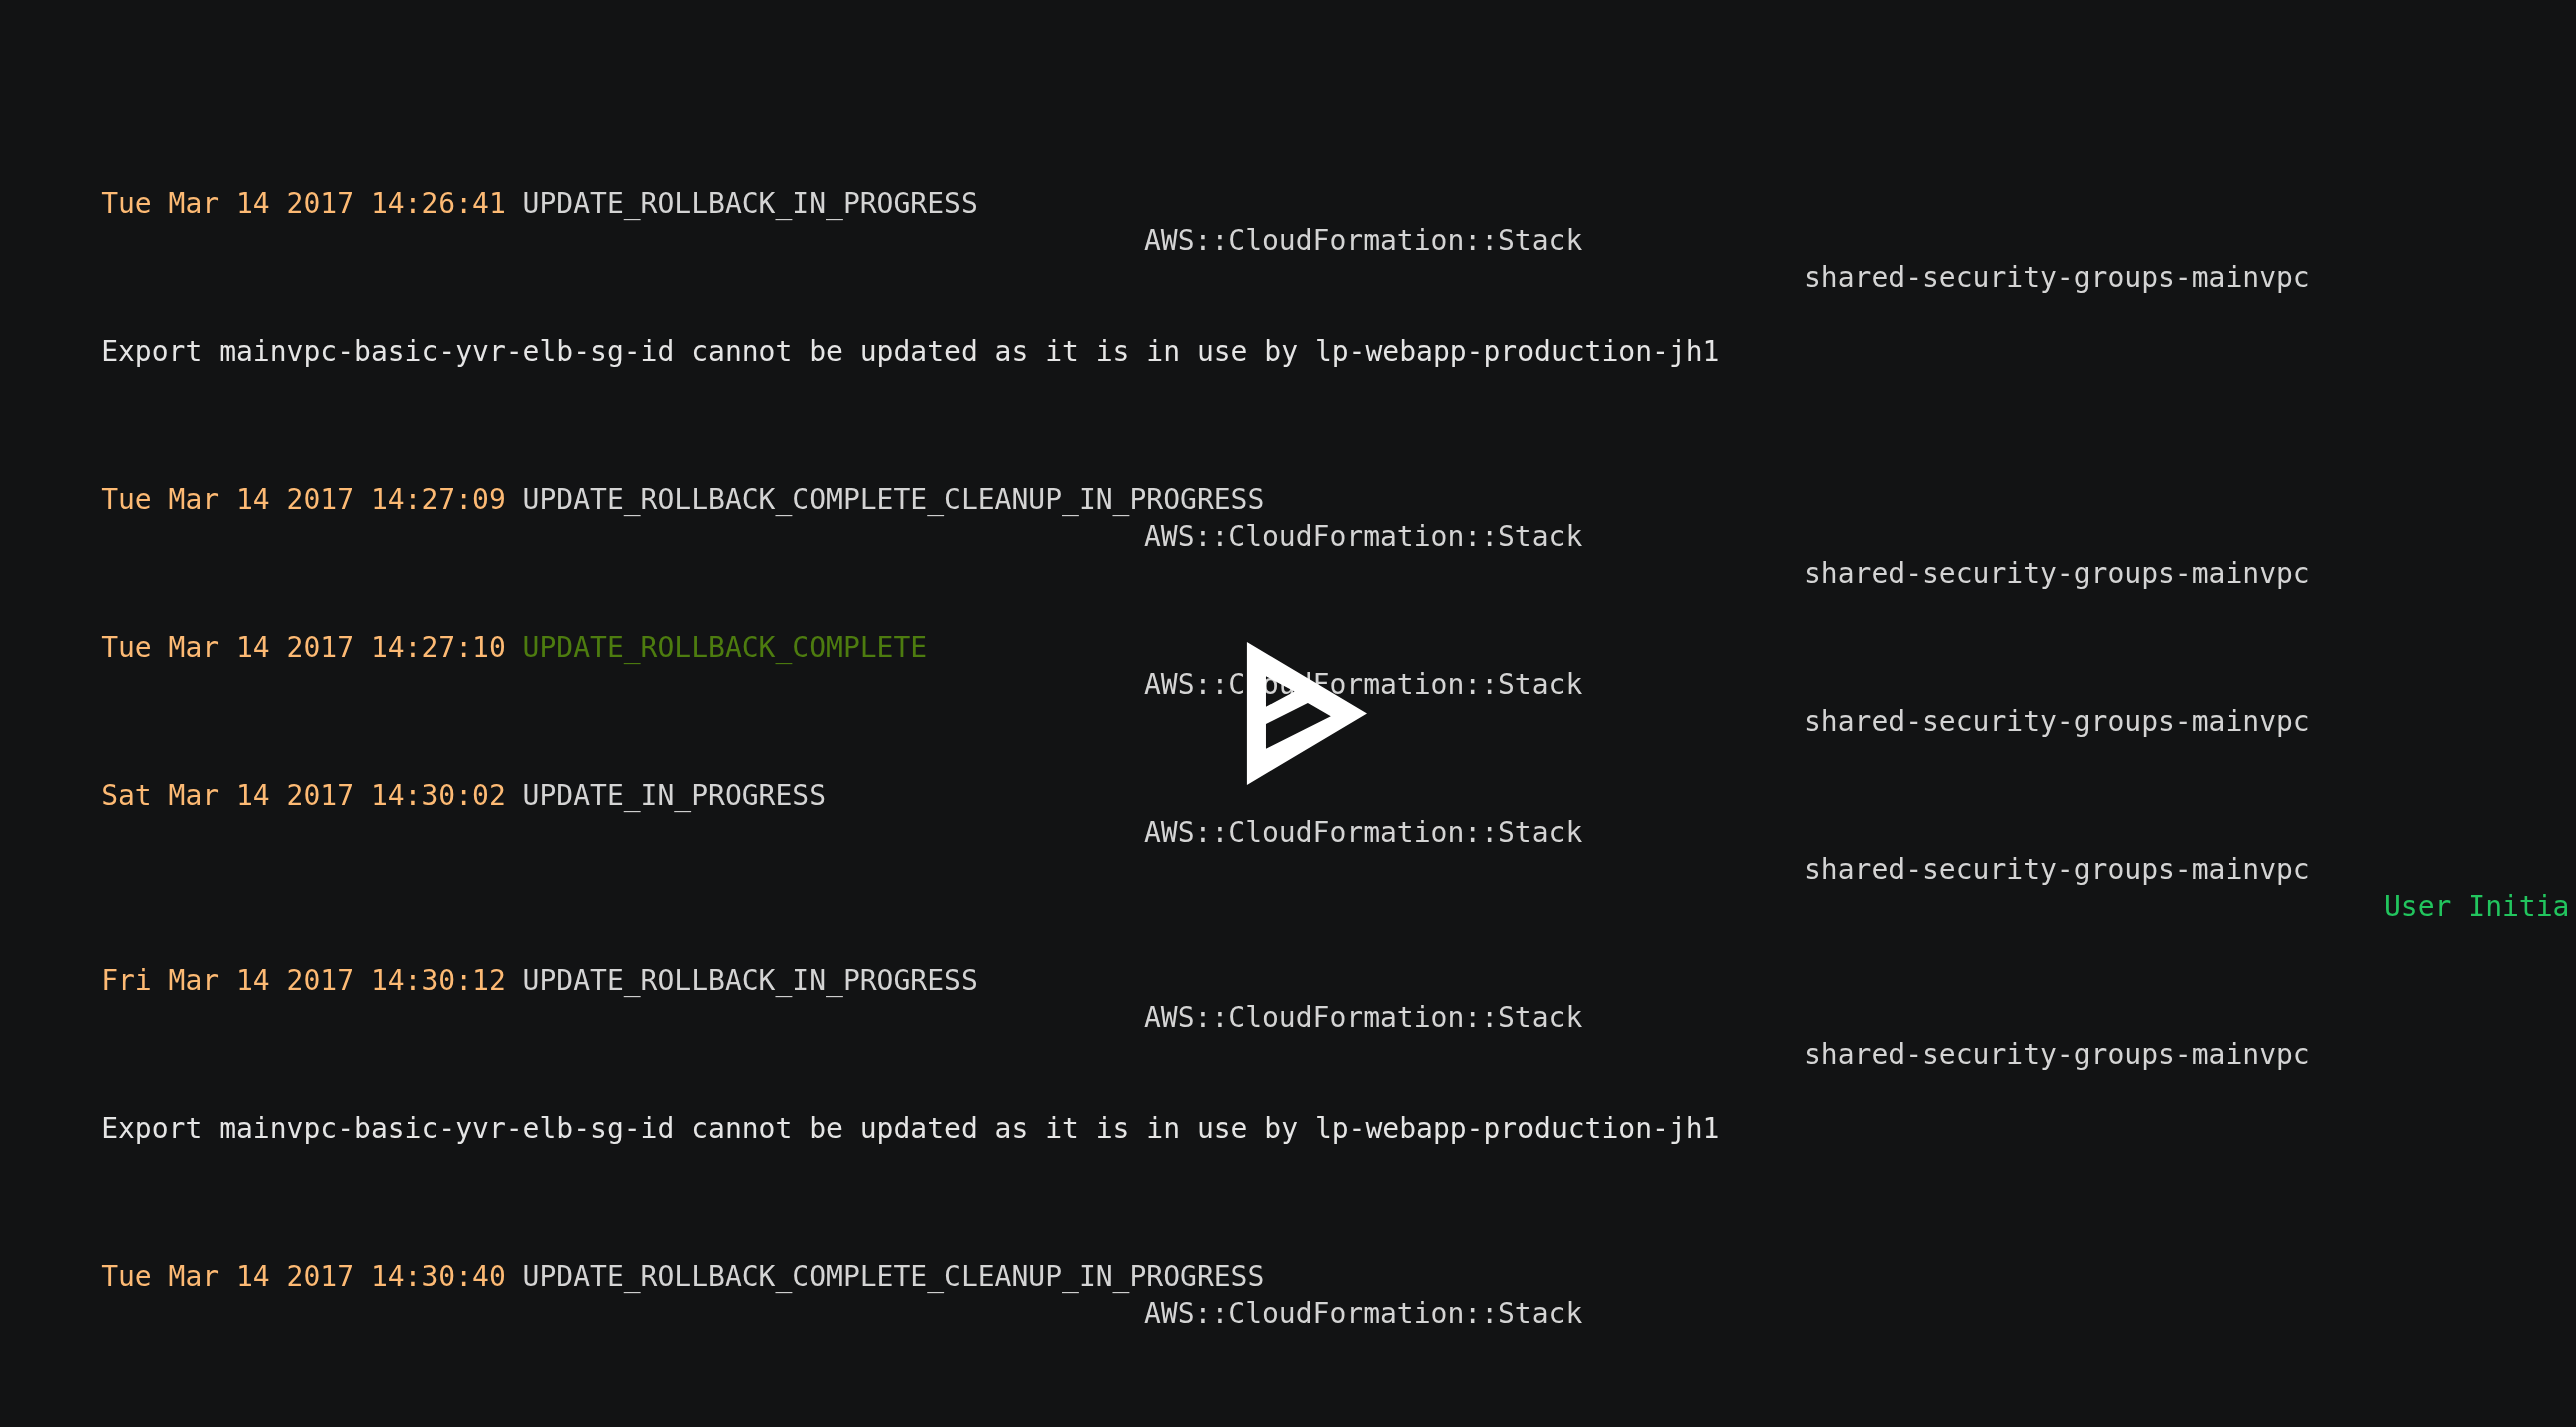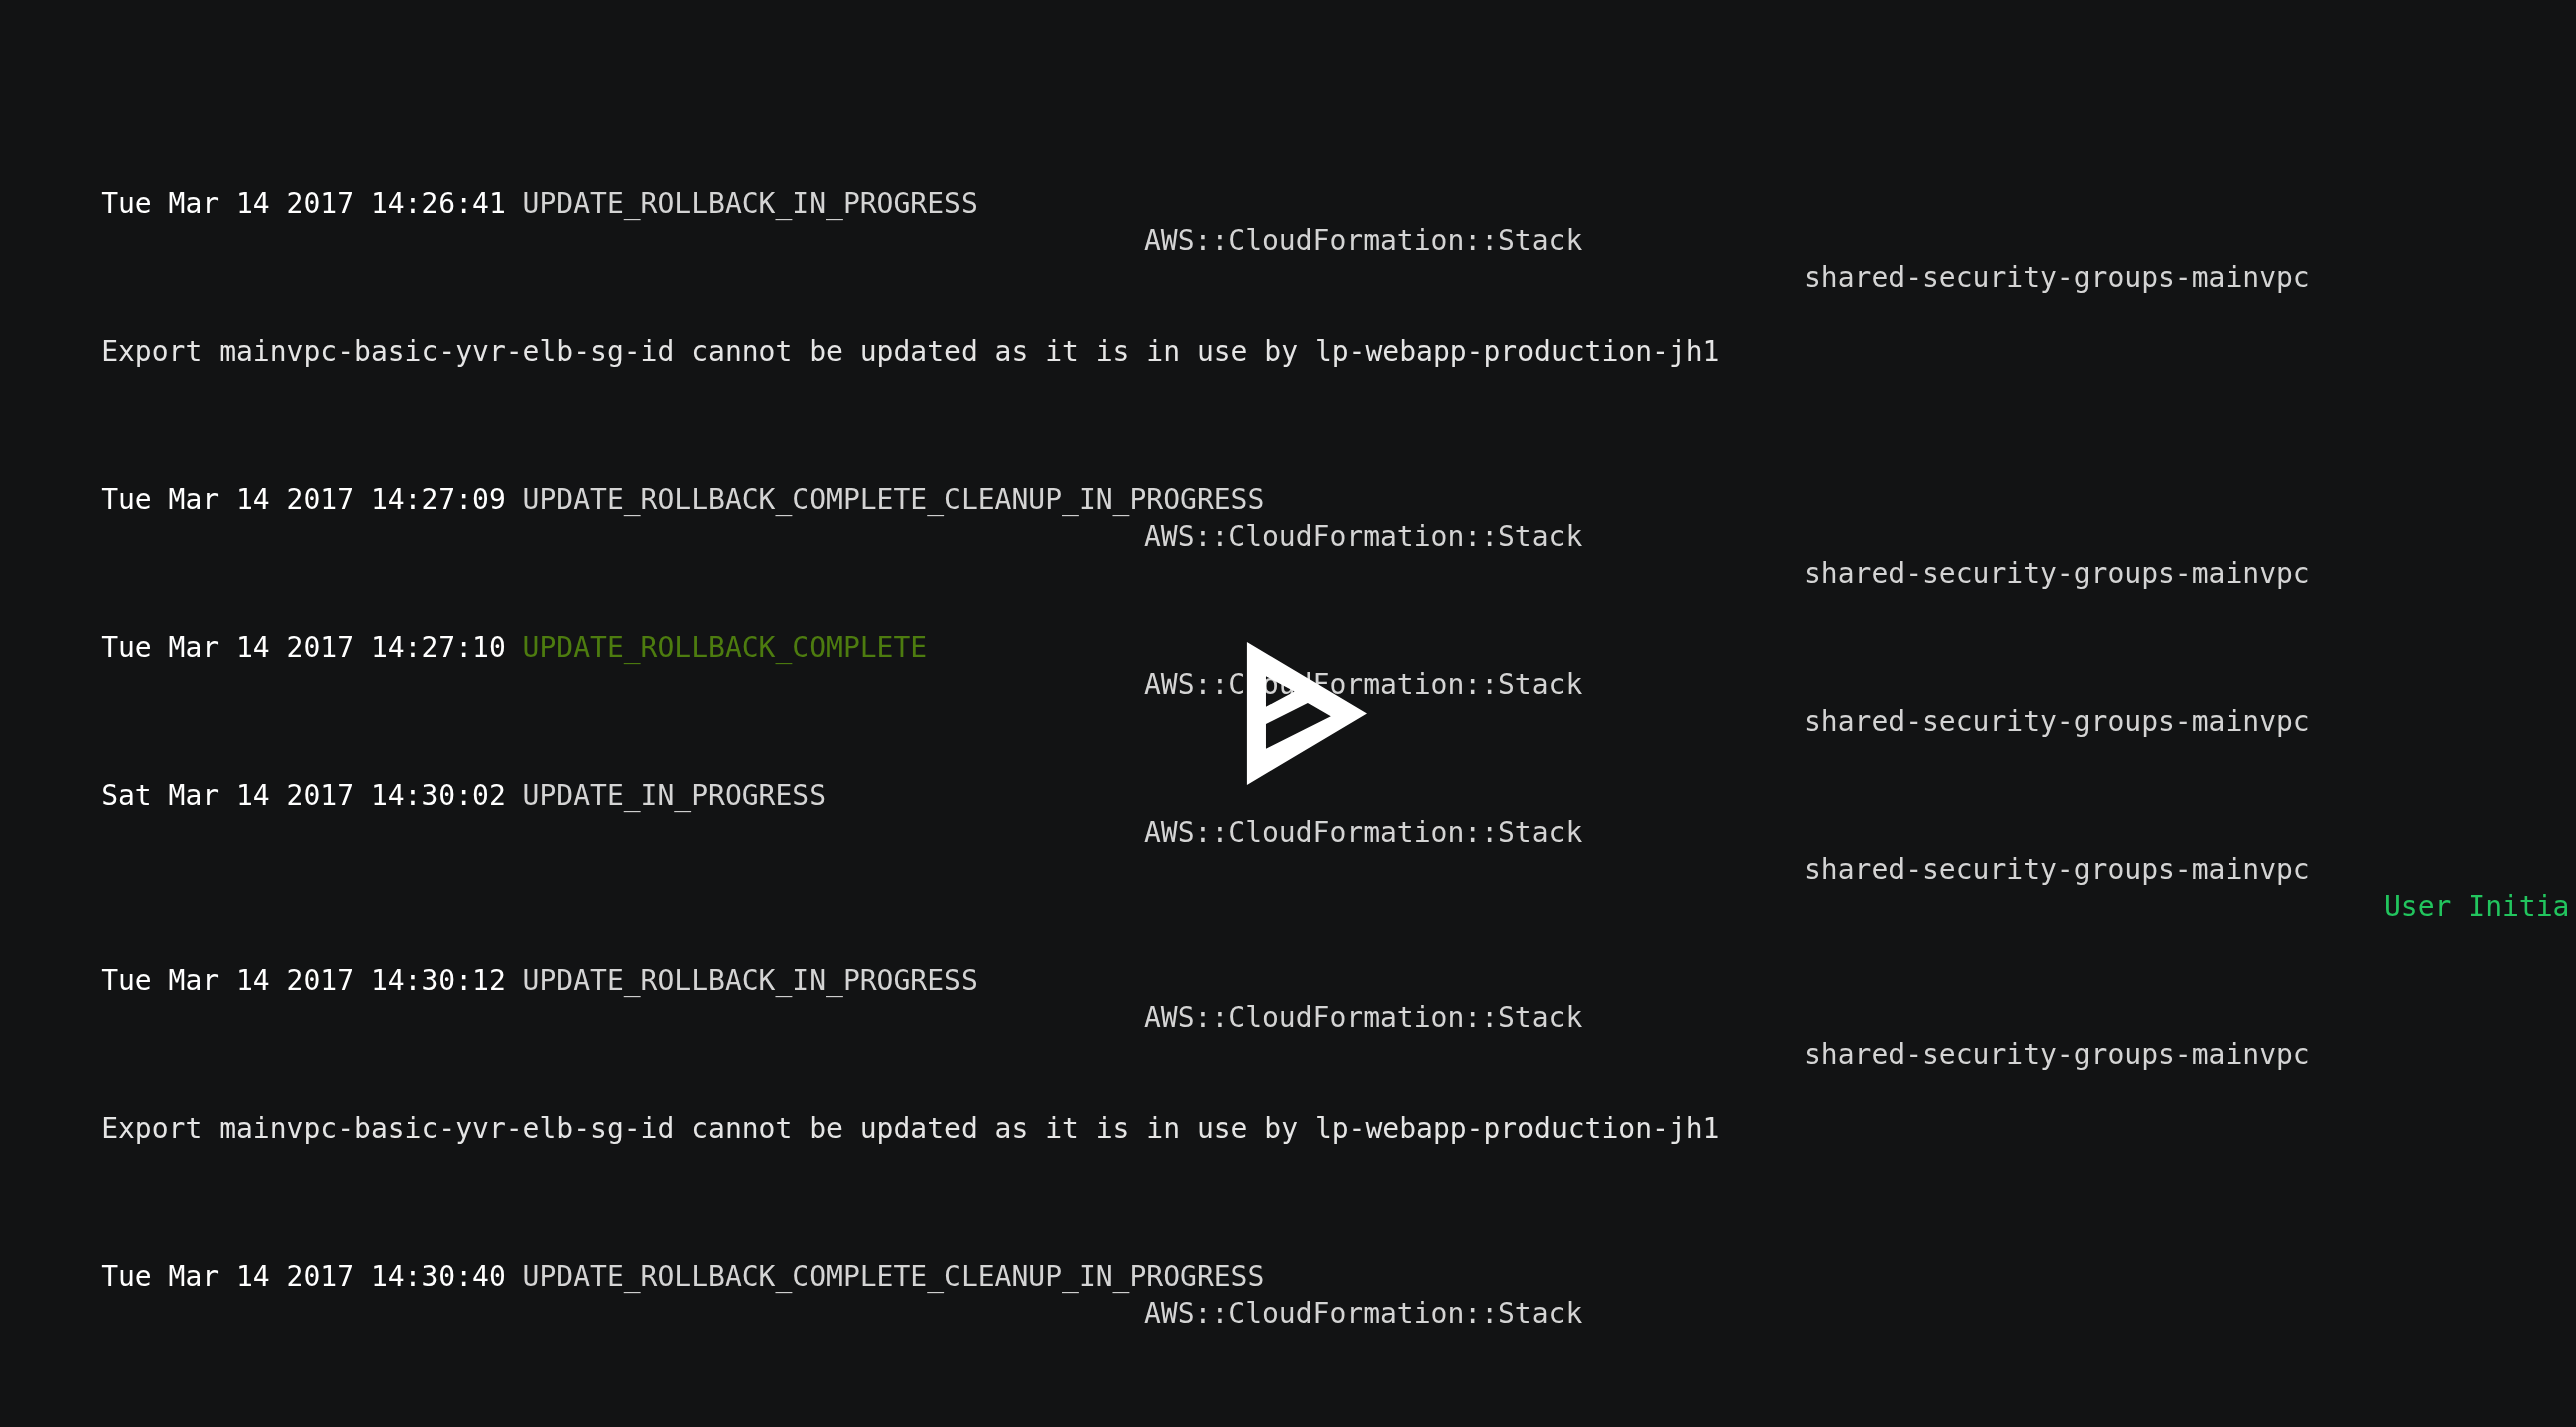--- a/index.html
+++ b/index.html
@@ -41,21 +41,21 @@
     display: block;
     height: 37px;
     white-space: pre;
     position: relative;
   }
 
   
   .seg { white-space: pre; }
 
   
-  .c-cyan   { color: #ffffff; }
+  .c-cyan   { color: #fdba74; }
   .c-white  { color: #d4d4d4; }
   .c-green  { color: #4d7c0f; }
   .c-dim    { color: #e5e5e5; }
   .c-dim2   { color: #22c55e; }
 
   
   #play-logo {
     position: absolute;
     left: 1245px;
     top: 642px;
@@ -97,21 +97,21 @@
 
     <div class="row">
       <span class="seg c-cyan">Sat Mar 14 2017 14:30:02</span><span class="seg c-white"> </span><span class="seg c-white">UPDATE_IN_PROGRESS</span>
       <span class="seg c-white" style="position:absolute;left:1144px;">AWS::CloudFormation::Stack</span>
       <span class="seg c-white" style="position:absolute;left:1804px;">shared-security-groups-mainvpc</span>
       <span class="seg c-dim2" style="position:absolute;left:2384px;">User Initia</span>
     </div>
 
 
     <div class="row">
-      <span class="seg c-cyan">Tue Mar 14 2017 14:30:12</span><span class="seg c-white"> </span><span class="seg c-white">UPDATE_ROLLBACK_IN_PROGRESS</span>
+      <span class="seg c-cyan">Fri Mar 14 2017 14:30:12</span><span class="seg c-white"> </span><span class="seg c-white">UPDATE_ROLLBACK_IN_PROGRESS</span>
       <span class="seg c-white" style="position:absolute;left:1144px;">AWS::CloudFormation::Stack</span>
       <span class="seg c-white" style="position:absolute;left:1804px;">shared-security-groups-mainvpc</span>
     </div>
 
     <div class="row">
       <span class="seg c-dim">Export mainvpc-basic-yvr-elb-sg-id cannot be updated as it is in use by lp-webapp-production-jh1</span>
     </div>
 
     <div class="row">
       <span class="seg c-cyan">Tue Mar 14 2017 14:30:40</span><span class="seg c-white"> </span><span class="seg c-white">UPDATE_ROLLBACK_COMPLETE_CLEANUP_IN_PROGRESS</span>

